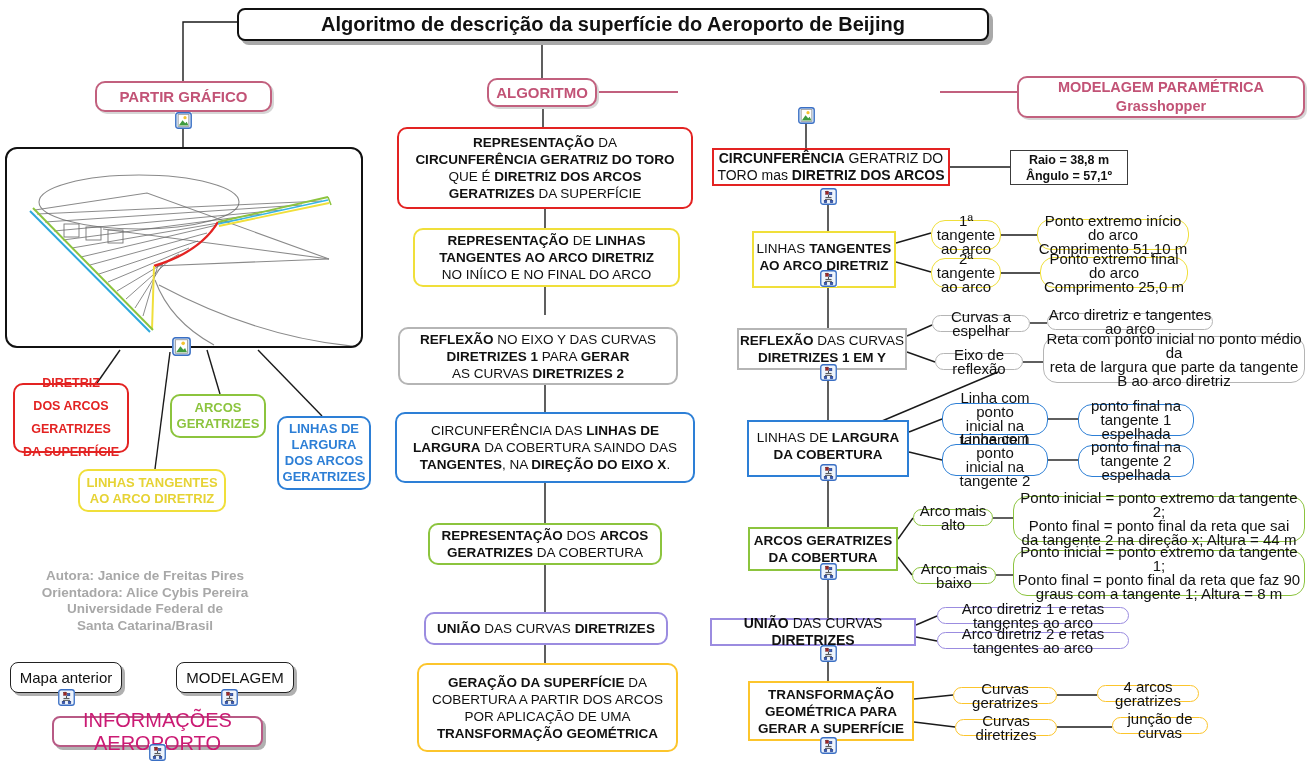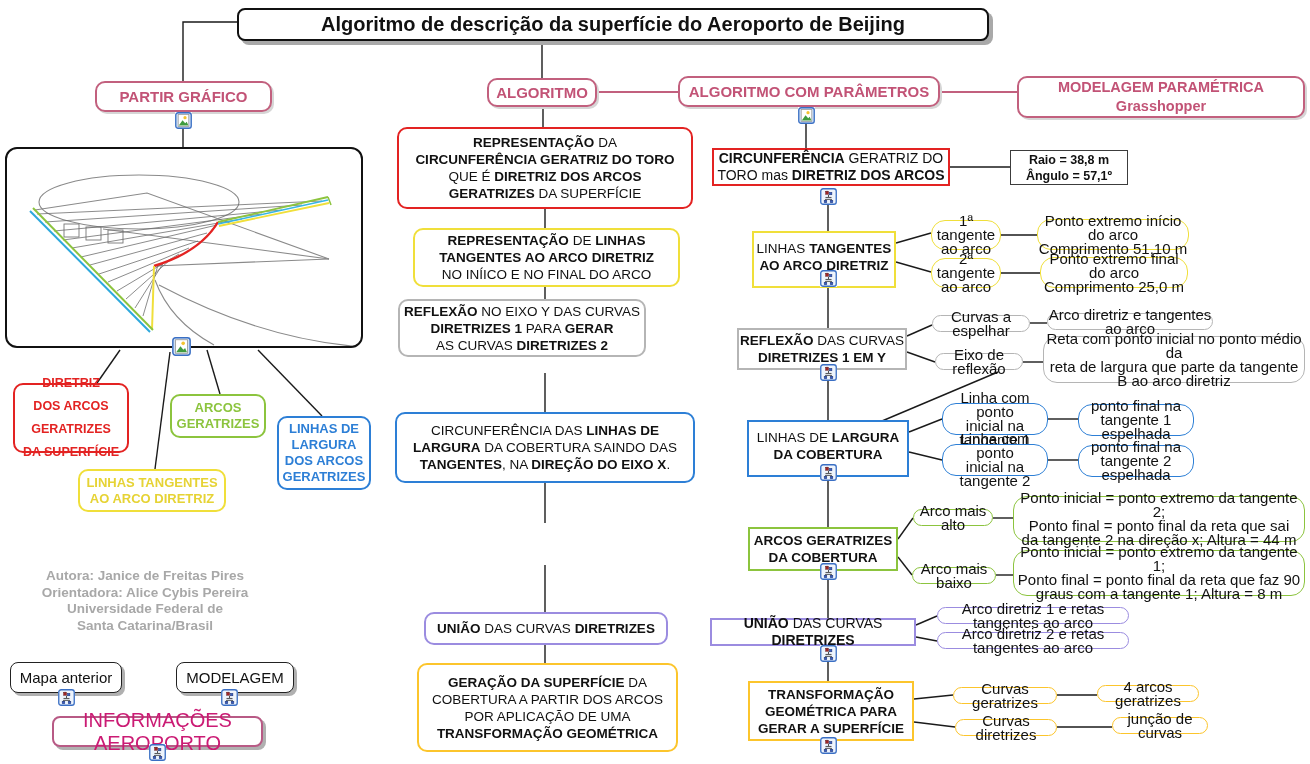--- a/index.html
+++ b/index.html
@@ -99,21 +99,20 @@
     <path d="M914,722 L955,727"></path>
       <path d="M1057,727 H1112"></path>
     <path class="pk" d="M597,92 H678"></path>
       <path class="pk" d="M940,92 H1017"></path>
   </svg>
 
   <div class="box title" data-bind="title">Algoritmo de descrição da superfície do Aeroporto de Beijing</div>
 
   <div class="box pinkbox" style="left:95px;top:81px;width:177px;height:31px;" data-bind="top.esquema">PARTIR GRÁFICO</div>
   <div class="box pinkbox" style="left:487px;top:78px;width:110px;height:29px;" data-bind="top.algoritmo">ALGORITMO</div>
-  <div class="box pinkbox" style="left:678px;top:76px;width:262px;height:31px;" data-bind="top.algoritmo_parametros">ALGORITMO COM PARÂMETROS</div>
   <div class="box pinkbox" style="left:1017px;top:76px;width:288px;height:42px;font-size:14.5px;line-height:19px;" data-bind-lines="top.modelagem">MODELAGEM PARAMÉTRICA
 Grasshopper</div>
 
   <div class="box panel">
     <svg viewBox="0 0 354 197" class="wf">
       <g stroke="#8a8a8a" stroke-width="1.1">
         <ellipse cx="132" cy="53" rx="100" ry="27"></ellipse>
         <path d="M28,61 L140,44 L322,110"></path>
         <path d="M96,80 L322,110"></path>
         <path d="M147,117 L322,110"></path>
@@ -177,29 +176,33 @@
       <div><span class="b">REPRESENTAÇÃO</span><span> DA</span></div>
       <div><span class="b">CIRCUNFERÊNCIA GERATRIZ DO TORO</span></div>
       <div><span>QUE É </span><span class="b">DIRETRIZ DOS ARCOS</span></div>
       <div><span class="b">GERATRIZES</span><span> DA SUPERFÍCIE</span></div>
     </div>
   <div class="box rich" style="left:413px;top:228px;width:267px;height:59px;border:2.5px solid var(--yellow);border-radius:10px;">
       <div><span class="b">REPRESENTAÇÃO</span><span> DE </span><span class="b">LINHAS</span></div>
       <div><span class="b">TANGENTES AO ARCO DIRETRIZ</span></div>
       <div><span>NO INÍICO E NO FINAL DO ARCO</span></div>
     </div>
-  <div class="box rich" style="left:398px;top:299px;width:248px;height:58px;border:2px solid var(--gray);border-radius:10px;">
+  <div class="box rich" style="left:398px;top:327px;width:280px;height:58px;border:2px solid var(--gray);border-radius:10px;">
       <div><span class="b">REFLEXÃO</span><span> NO EIXO Y DAS CURVAS</span></div>
       <div><span class="b">DIRETRIZES 1</span><span> PARA </span><span class="b">GERAR</span></div>
       <div><span>AS CURVAS </span><span class="b">DIRETRIZES 2</span></div>
     </div>
   <div class="box rich" style="left:395px;top:412px;width:300px;height:71px;border:2.5px solid var(--blue);border-radius:10px;">
       <div><span>CIRCUNFERÊNCIA DAS </span><span class="b">LINHAS DE</span></div>
       <div><span class="b">LARGURA</span><span> DA COBERTURA SAINDO DAS</span></div>
       <div><span class="b">TANGENTES</span><span>, NA </span><span class="b">DIREÇÃO DO EIXO X</span><span>.</span></div>
+    </div>
+  <div class="box rich" style="left:428px;top:523px;width:234px;height:42px;border:2.5px solid var(--green);border-radius:10px;">
+      <div><span class="b">REPRESENTAÇÃO</span><span> DOS </span><span class="b">ARCOS</span></div>
+      <div><span class="b">GERATRIZES</span><span> DA COBERTURA</span></div>
     </div>
   <div class="box rich" style="left:424px;top:612px;width:244px;height:33px;border:2.5px solid var(--purple);border-radius:10px;">
       <div><span class="b">UNIÃO</span><span> DAS CURVAS </span><span class="b">DIRETRIZES</span></div>
     </div>
   <div class="box rich" style="left:417px;top:663px;width:261px;height:89px;border:2.5px solid var(--gold);border-radius:10px;">
       <div><span class="b">GERAÇÃO DA SUPERFÍCIE</span><span> DA</span></div>
       <div><span>COBERTURA A PARTIR DOS ARCOS</span></div>
       <div><span>POR APLICAÇÃO DE UMA</span></div>
       <div><span class="b">TRANSFORMAÇÃO GEOMÉTRICA</span></div>
     </div>

